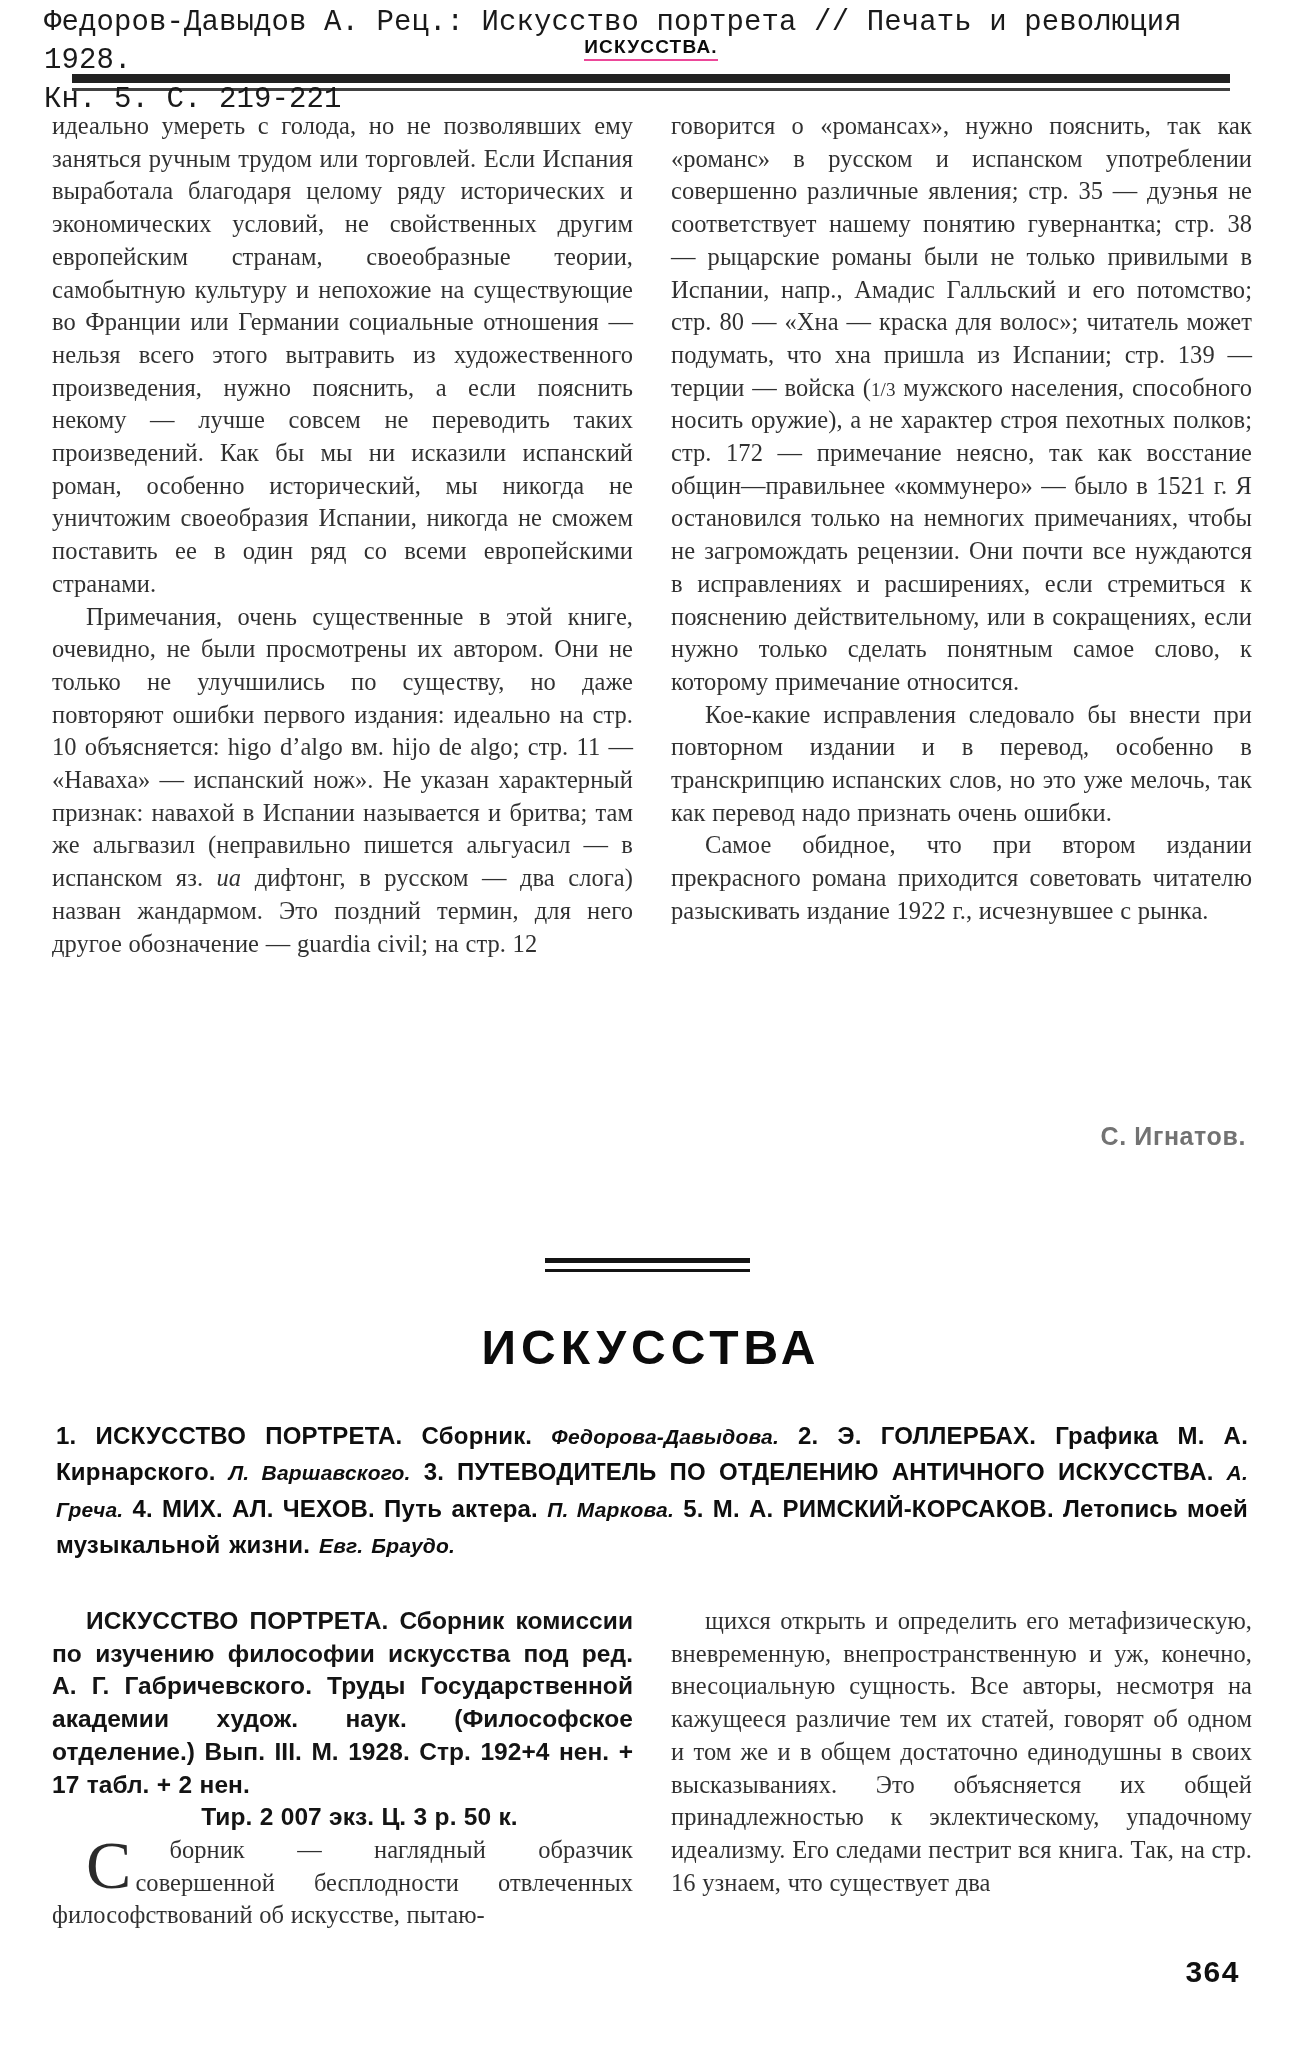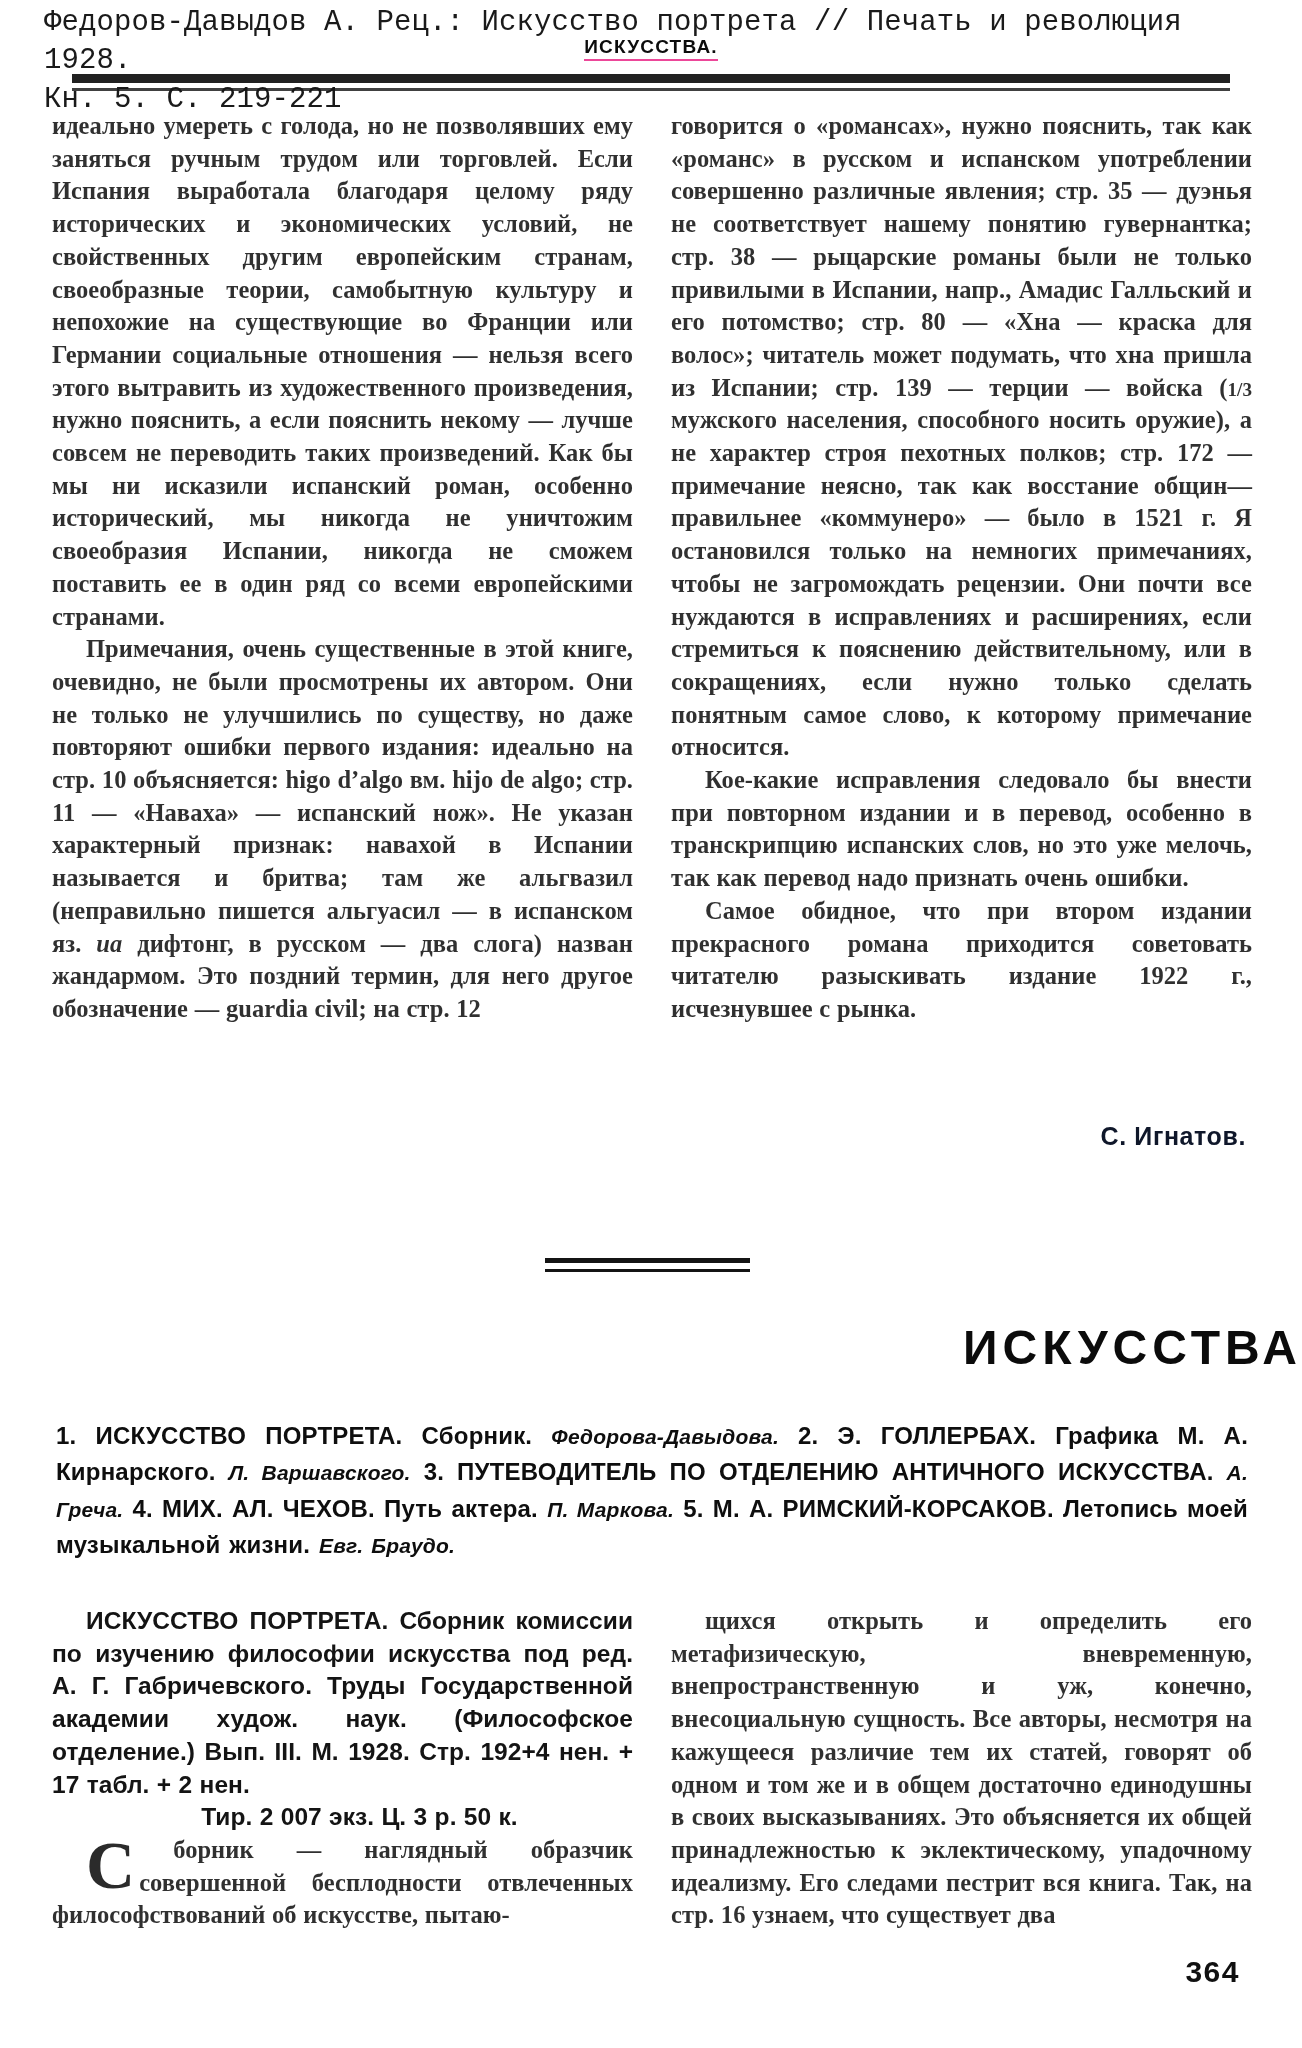--- a/index.html
+++ b/index.html
@@ -85,21 +85,20 @@
   }
   .col p {
     margin: 0;
     font-size: 24.5px;
     line-height: 1.335;
     text-align: justify;
     text-indent: 34px;
     color: #141414;
     letter-spacing: 0.05px;
     word-spacing: 0.5px;
-    font-weight: bold;
   }
   .col p.noindent { text-indent: 0; }
   .col p + p { margin-top: 0; }
 
   
   .faded {
     color: #1a1a1a;
     opacity: 0.88;
     text-shadow: 0.4px 0 0 rgba(255,255,255,0.55), -0.4px 0.4px 0 rgba(255,255,255,0.4);
   }
@@ -110,40 +109,40 @@
 
   
   .signature {
     position: absolute;
     right: 56px;
     top: 1122px;
     font-size: 25px;
     font-family: "Liberation Sans", "DejaVu Sans", sans-serif;
     font-weight: bold;
     letter-spacing: 0.6px;
-    color: #0f172a;
+    color: #737373;
   }
 
   
   .divider {
     position: absolute;
     left: 545px;
     top: 1258px;
     width: 205px;
   }
   .divider .d1 { height: 5px; background: #141414; width: 100%; }
   .divider .d2 { height: 3px; background: #141414; width: 100%; margin-top: 6px; }
 
   
   .section-title {
     position: absolute;
     left: 0;
     top: 1320px;
     width: 1302px;
-    text-align: right;
+    text-align: center;
     font-family: "Liberation Sans", "DejaVu Sans", sans-serif;
     font-weight: bold;
     font-size: 48px;
     letter-spacing: 5px;
     color: #0b0b0b;
   }
 
   
   .contents {
     position: absolute;

